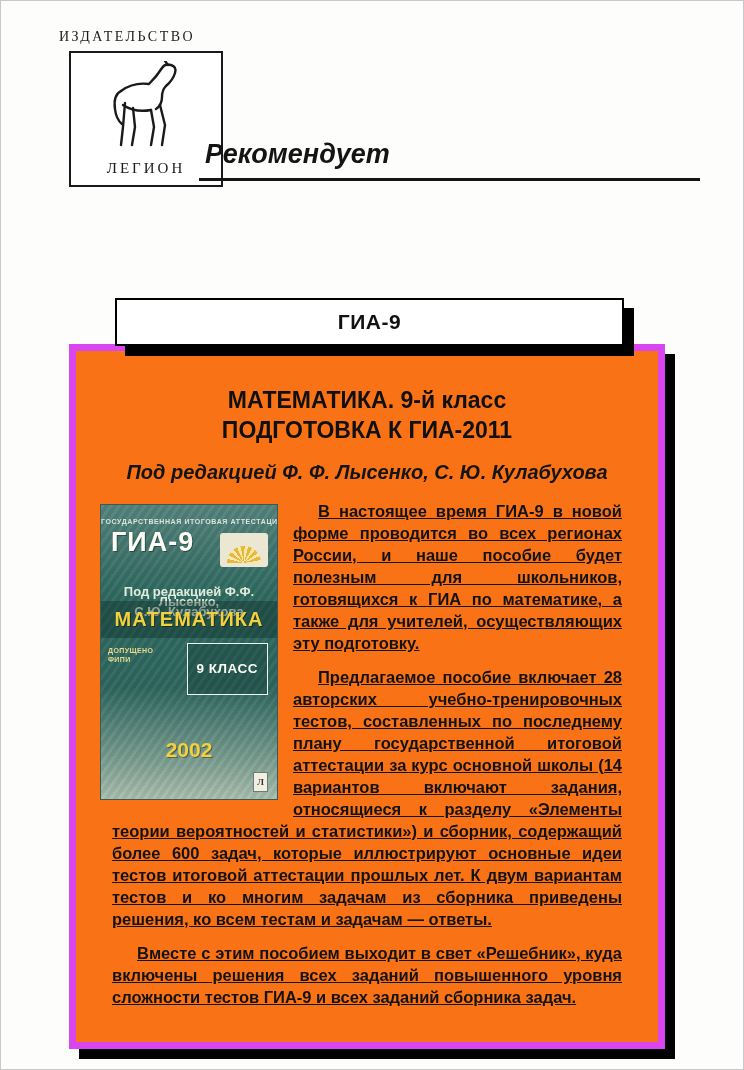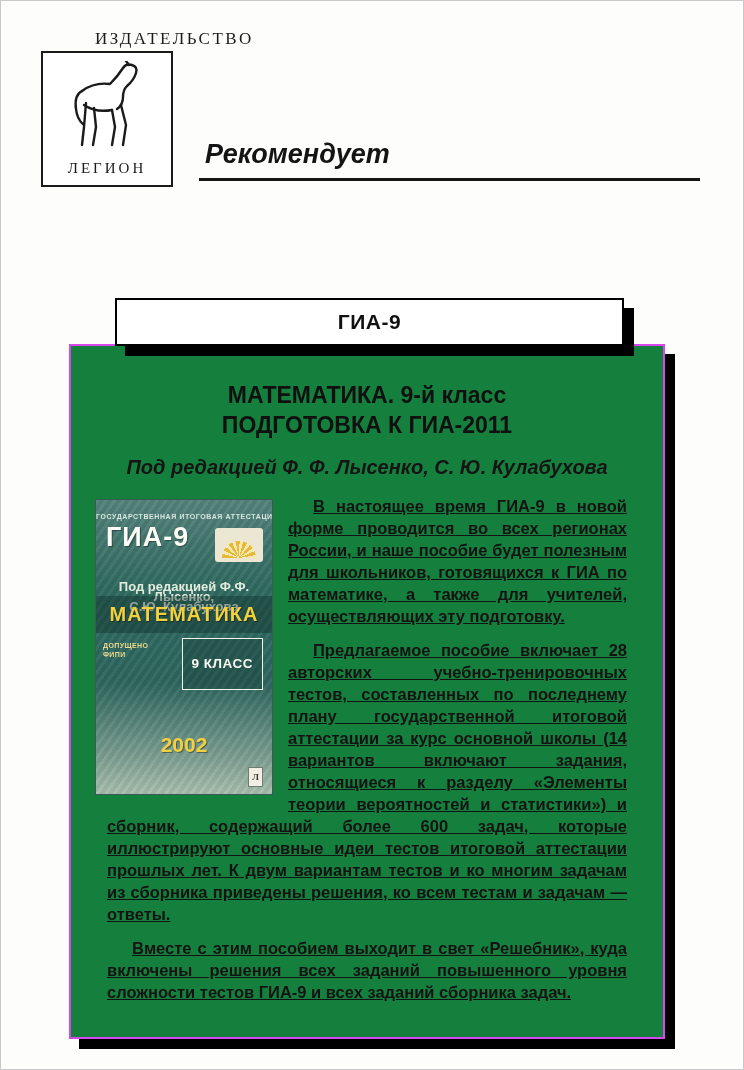--- a/index.html
+++ b/index.html
@@ -12,25 +12,25 @@
     border: 1px solid #c9c9c9;
     font-family: "Liberation Sans", sans-serif;
     color: #111;
     overflow: hidden;
   }
 
   
   .pub-label {
     position: absolute; left: 58px; top: 28px;
     font-family: "Liberation Serif", serif;
-    font-size: 17px; letter-spacing: 2.5px; color: #1c1c1c; margin-left: 36px;
+    font-size: 14px; letter-spacing: 2.5px; color: #1c1c1c;
   }
   .pub-box {
-    position: absolute; left: 40px; top: 50px;
-    width: 132px; height: 136px;
+    position: absolute; left: 68px; top: 50px;
+    width: 154px; height: 136px;
     border: 2px solid #1a1a1a; background: #fff;
     display: flex; flex-direction: column;
     align-items: center; justify-content: flex-end;
     padding: 6px 4px 8px;
   }
   .pub-horse { position: absolute; top: 8px; left: 50%; transform: translateX(-50%); }
   .pub-name {
     font-family: "Liberation Serif", serif;
     font-size: 15px; letter-spacing: 3px; color: #1a1a1a;
   }
@@ -49,21 +49,21 @@
     width: 509px; height: 48px;
     background: #fff; border: 2.5px solid #000;
     box-shadow: 10px 10px 0 #000;
     display: flex; align-items: center; justify-content: center;
     font-size: 21px; font-weight: bold; letter-spacing: 0.5px;
     z-index: 3;
   }
   .main-box {
     position: absolute; left: 68px; top: 343px;
     width: 596px; min-height: 620px;
-    background: #15803d; border: 2px solid #d946ef;
+    background: #f97316; border: 7px solid #d946ef;
     box-shadow: 10px 10px 0 #000;
     padding: 34px 24px 22px;
     z-index: 2;
   }
   .book-title {
     text-align: center; font-size: 23px; font-weight: bold;
     line-height: 1.32; color: #101010; margin: 0;
   }
   .book-editors {
     text-align: center; font-size: 20px; font-weight: bold; font-style: italic;

